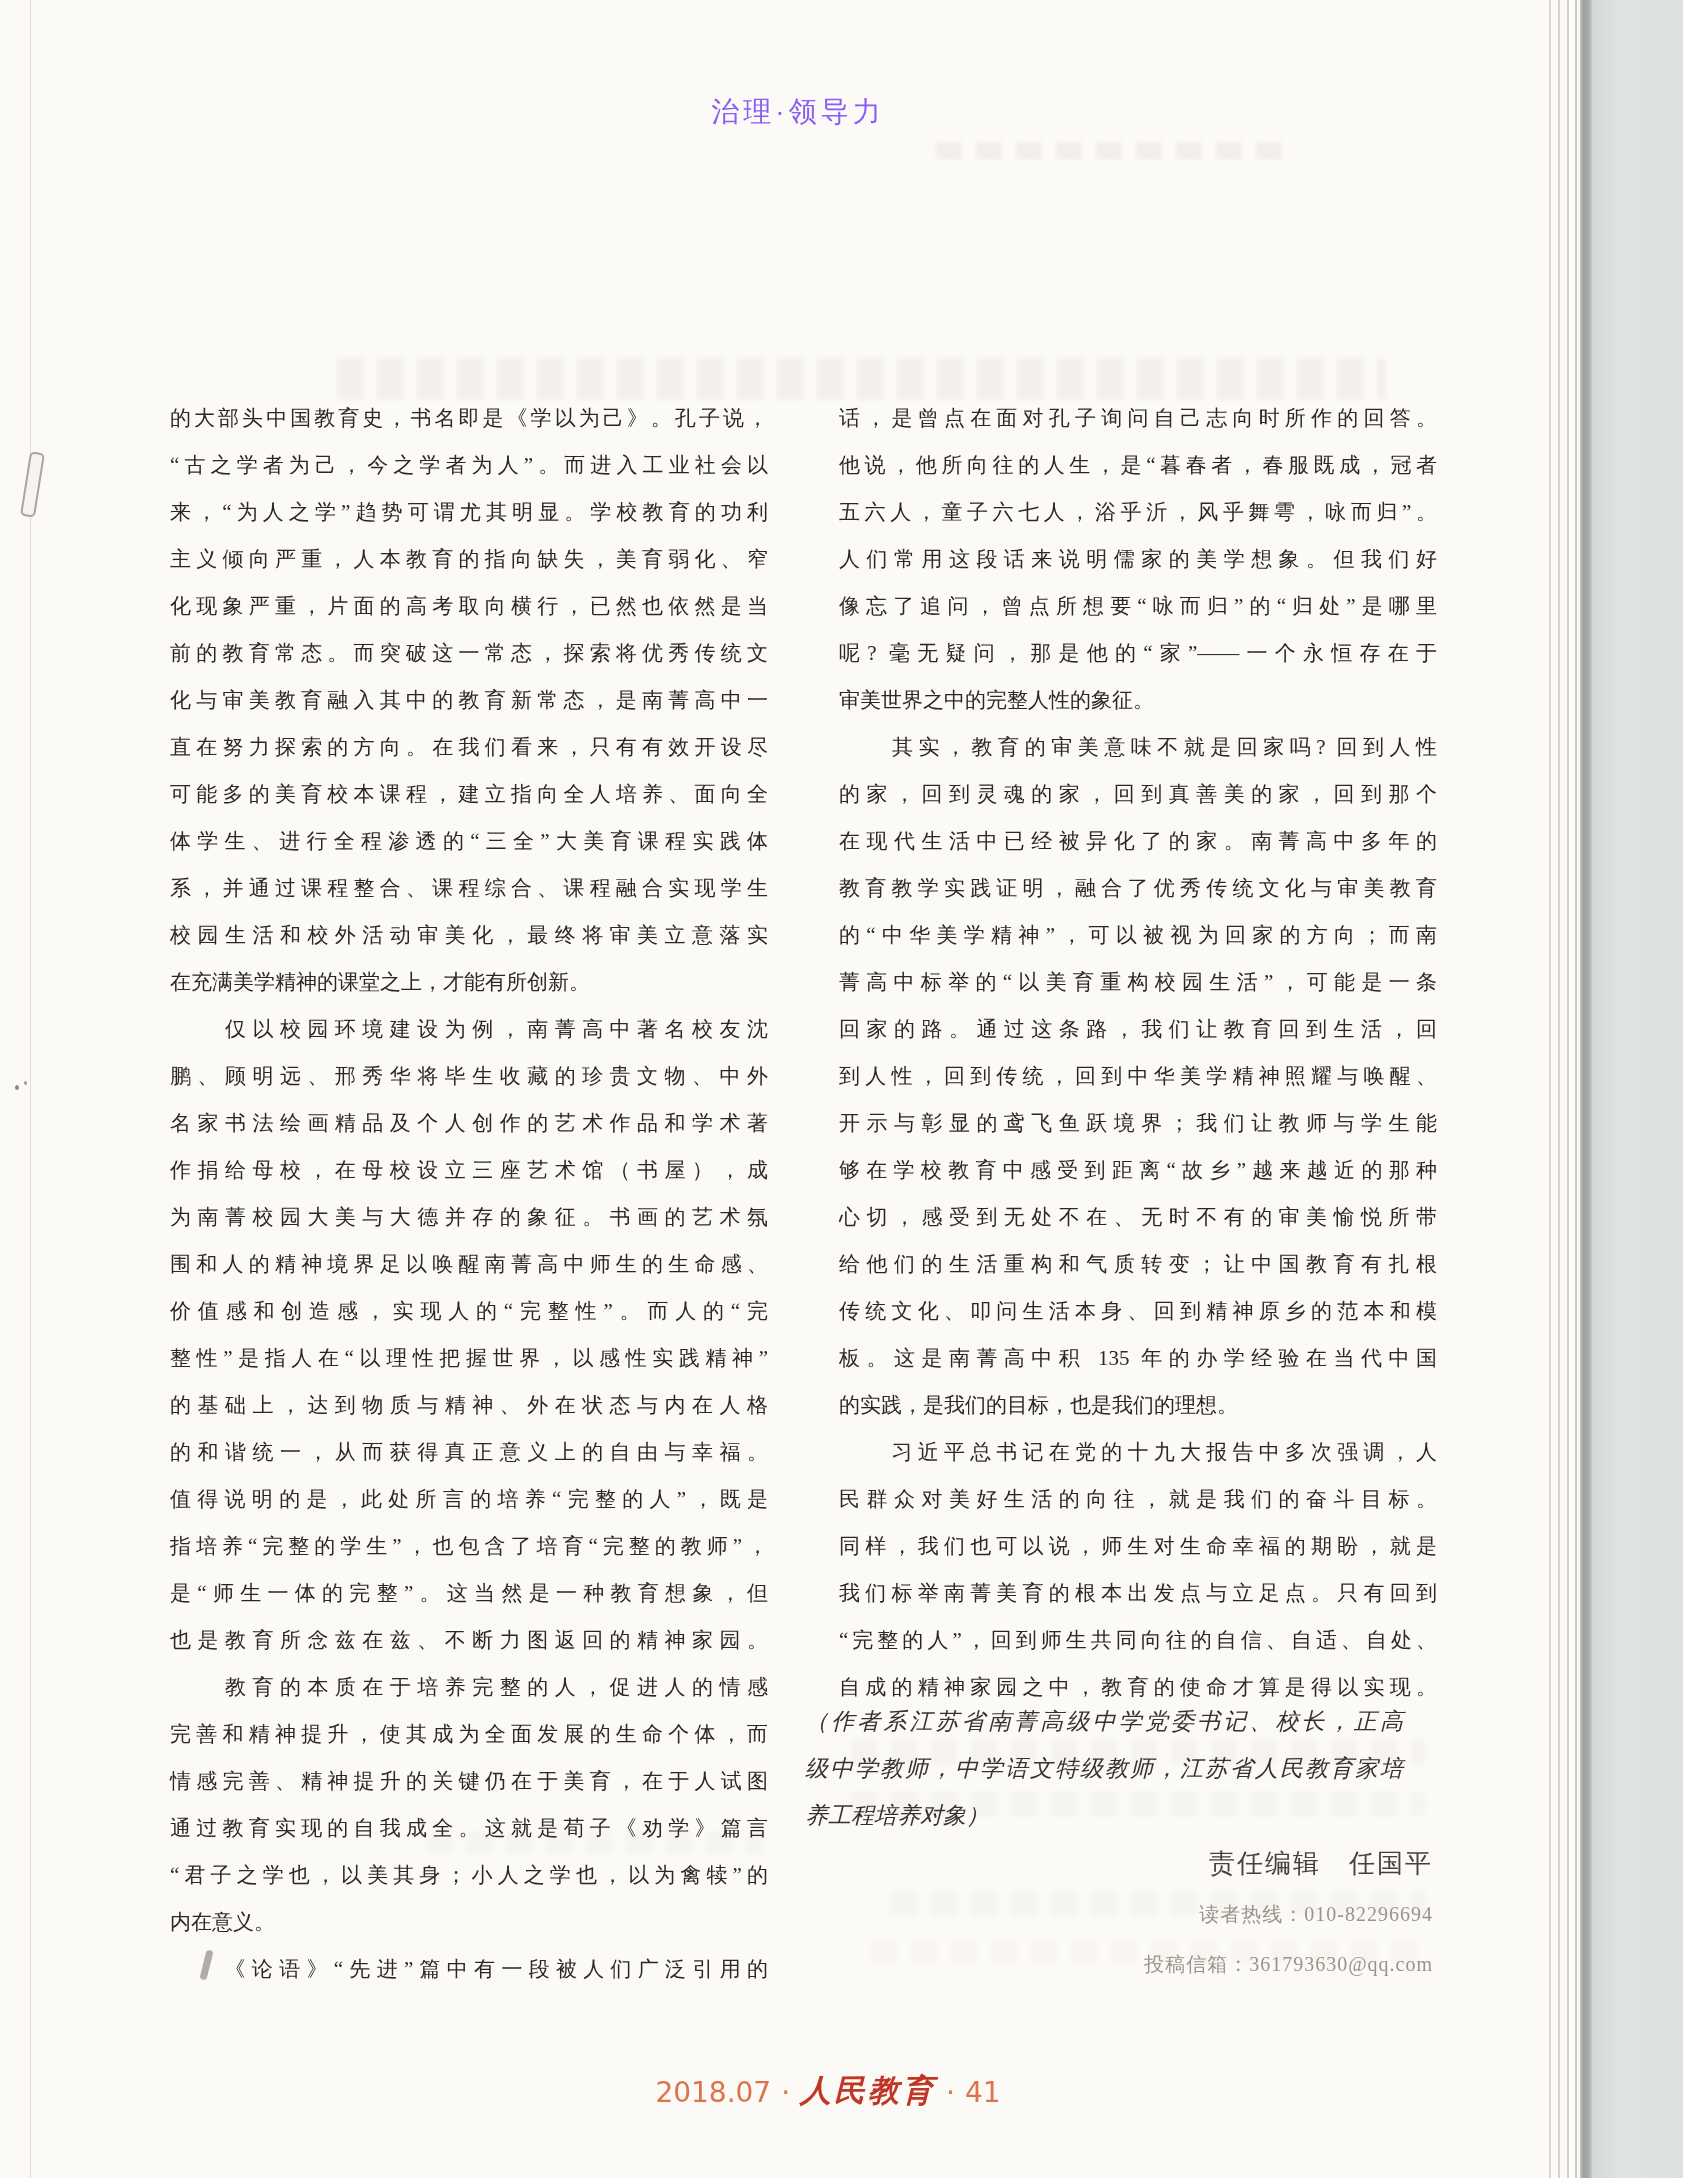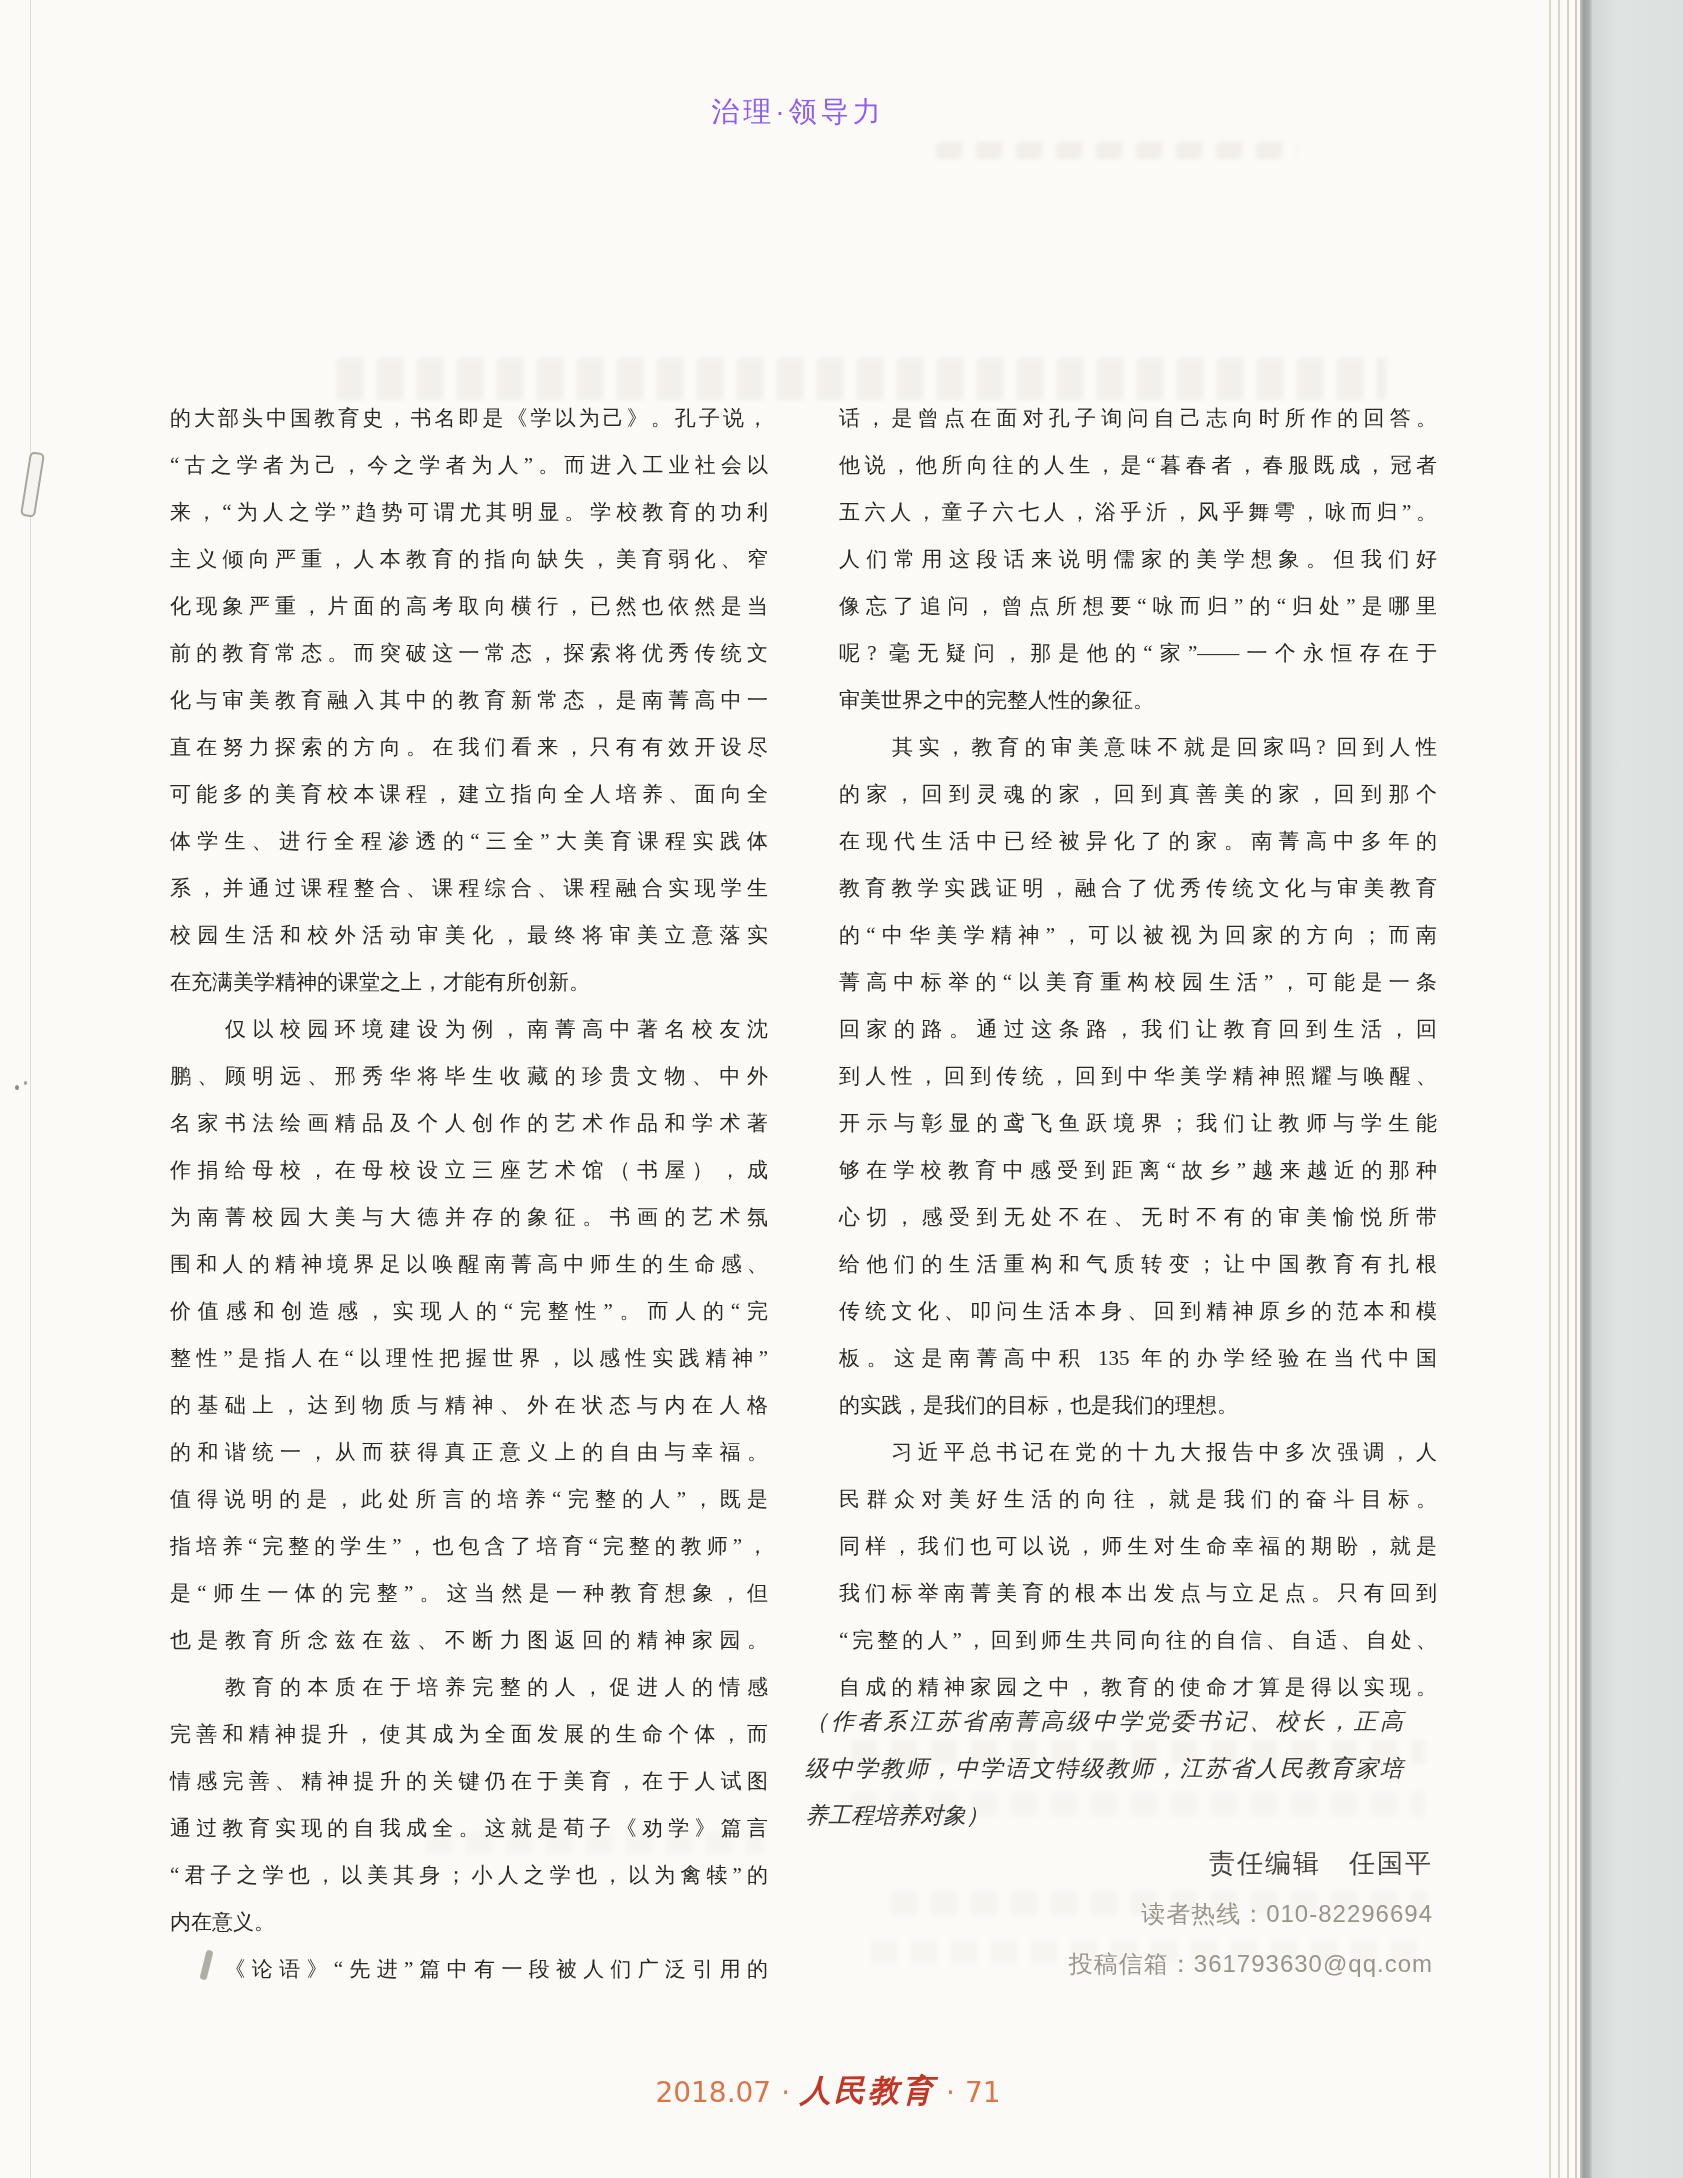--- a/index.html
+++ b/index.html
@@ -18,21 +18,21 @@
   .line.nj{text-align-last:left;}
 
   
   .author-note{position:absolute;left:805px;top:1698px;width:598px;font-size:23px;line-height:47px;
     font-style:italic;color:#36322d;}
   .author-note .line{height:47px;}
 
   
   .editors{position:absolute;left:835px;top:1839px;width:598px;text-align:right;}
   .editor-line{line-height:50px;font-size:26px;color:#46413b;letter-spacing:2px;}
-  .contact-line{line-height:50px;font-size:24px;color:#98938b;font-family:Liberation Sans, sans-serif;letter-spacing:1px;}
+  .contact-line{line-height:50px;font-size:20px;color:#98938b;font-family:Liberation Serif, serif;letter-spacing:1px;}
 
   
   .footer{position:absolute;left:828px;top:2071px;transform:translateX(-50%);white-space:nowrap;
     font-family:"DejaVu Sans",sans-serif;font-size:28px;color:#db7449;}
   .footer .dot{margin:0 10px;color:#db7449;}
   .footer .brand{font-family:"Liberation Serif",serif;font-style:italic;font-weight:bold;
     font-size:31px;letter-spacing:3px;color:#c03727;position:relative;top:-1px;}
 
   
   .hairline{position:absolute;top:0;height:2178px;width:2px;}
@@ -153,21 +153,21 @@
       <div class="line nj">养工程培养对象）</div>
     </div>
 
   <div class="editors">
     <div class="editor-line">责任编辑　任国平</div>
     <div class="contact-line">读者热线：010-82296694</div>
     <div class="contact-line">投稿信箱：361793630@qq.com</div>
   </div>
 
   <div class="footer">
-    <span>2018.07</span><span class="dot">·</span><span class="brand">人民教育</span><span class="dot">·</span><span>71</span>
+    <span>2018.07</span><span class="dot">·</span><span class="brand">人民教育</span><span class="dot">·</span><span>41</span>
   </div>
 
   <div class="hairline hl1"></div>
   <div class="hairline hl2"></div>
   <div class="hairline hl3"></div>
   <div class="hairline hl4"></div>
   <div class="spine-dark"></div>
   <div class="spine-flat"></div>
 
   <div class="crease"></div>

